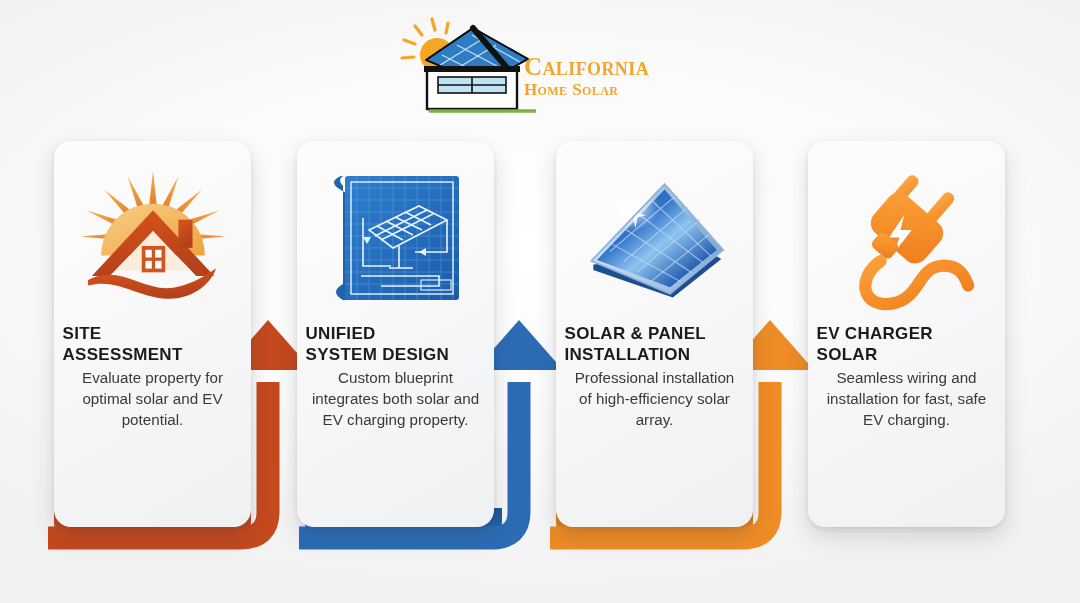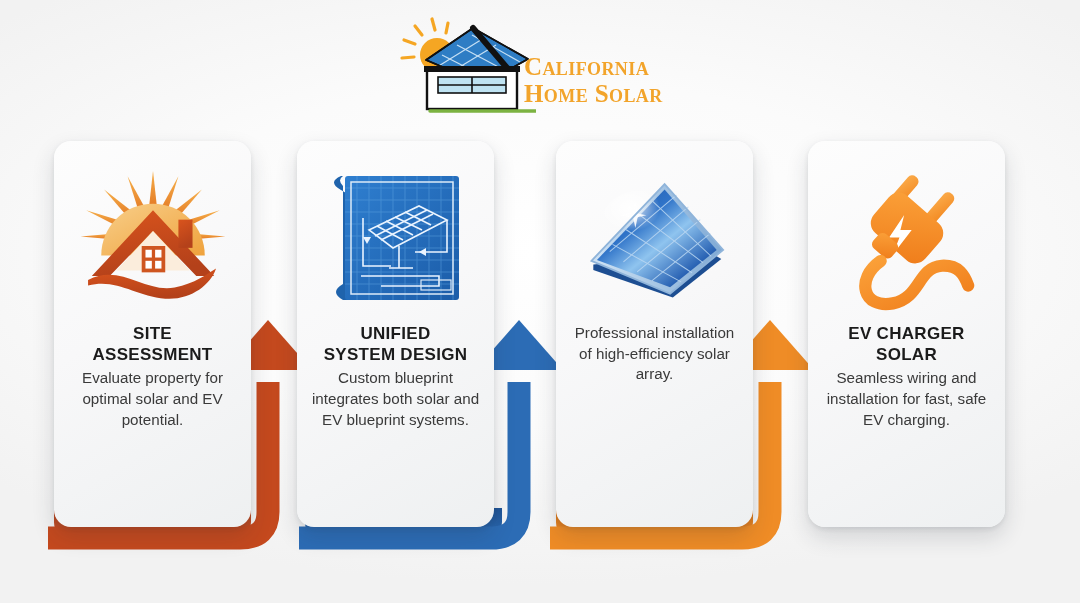--- a/index.html
+++ b/index.html
@@ -19,40 +19,40 @@
   .logo-graphic{position:absolute;left:0;top:0;width:140px;height:100px;}
   .logo-text{position:absolute;left:128px;top:40px;width:165px;}
   .logo-line{
     font-family:"Liberation Serif", serif;
     font-weight:bold;font-style:normal;
     color:#f2a42b;letter-spacing:.4px;
     line-height:1.02;white-space:nowrap;
     font-variant:small-caps;
   }
   .logo-l1{font-size:25px;}
-  .logo-l2{font-size:25px;margin-top:1px;}
+  .logo-l2{font-size:17px;margin-top:1px;}
 
   
   .card{
     position:absolute;top:141px;width:197px;height:386px;
     border-radius:17px;
     background:linear-gradient(150deg,#fdfdfd 0%,#f8f8f9 45%,#eef0f1 100%);
     box-shadow:0 10px 22px rgba(40,45,55,.16), 0 2px 5px rgba(40,45,55,.10);
     overflow:hidden;
     z-index:6;
   }
   .card-inner{position:absolute;inset:0;display:flex;flex-direction:column;align-items:center;}
   .icon-wrap{
     width:160px;height:165px;margin-top:14px;
     display:flex;align-items:center;justify-content:center;
     position:relative;
   }
   .card-title{
     font-size:17px;font-weight:bold;letter-spacing:.3px;
-    color:#1b1b1b;text-align:center;line-height:1.22;
+    color:#1b1b1b;line-height:1.22;
     width:180px;margin-top:4px;
   }
   .card-body{
     font-size:15.2px;color:#3a3a3a;text-align:center;line-height:1.35;
     width:172px;margin-top:3px;
   }
 
   
   .bottombar{
     position:absolute;height:32px;border-radius:0 0 18px 18px;
@@ -240,21 +240,21 @@
             <path d="M46 76 l-4 -7 l8 0 z" fill="#eaf4ff" stroke="none"></path>
           </g>
 
           <rect x="100" y="112" width="30" height="10" fill="none" stroke="#dceaf8" stroke-width="1.2"></rect>
         </svg>
       </div>
       <div class="card-title">
         <span>UNIFIED</span><br>
         <span>SYSTEM DESIGN</span>
       </div>
-      <div class="card-body">Custom blueprint integrates both solar and EV blueprint systems.</div>
+      <div class="card-body">Custom blueprint integrates both solar and EV charging property.</div>
     </div>
   </div>
 
   <div class="card" style="left:556px;">
     <div class="card-inner">
       <div class="icon-wrap">
         <svg viewBox="0 0 175 150" width="175" height="150">
           <defs>
             <linearGradient id="g3a" x1="0" y1="0" x2="1" y2="1">
               <stop offset="0" stop-color="#1b4fa0"></stop>
@@ -292,20 +292,24 @@
 
           <ellipse cx="72" cy="55" rx="42" ry="32" fill="url(#g3glow)"></ellipse>
 
           <g fill="#ffffff" opacity=".9">
             <polygon points="66,36 69,50 66,64 63,50"></polygon>
             <polygon points="50,50 64,53 78,50 64,47"></polygon>
           </g>
           <polygon points="18,100 98,16 162,88 104,136" fill="none" stroke="#8fb4da" stroke-width="2"></polygon>
         </svg>
       </div>
+      <div class="card-title">
+        <span>SOLAR &amp; PANEL</span><br>
+        <span>INSTALLATION</span>
+      </div>
       <div class="card-body">Professional installation of high-efficiency solar array.</div>
     </div>
   </div>
 
   <div class="card" style="left:808px;">
     <div class="card-inner">
       <div class="icon-wrap">
         <svg viewBox="0 0 170 160" width="165" height="155">
           <defs>
             <linearGradient id="g4a" x1="0" y1="0" x2="1" y2="1">

